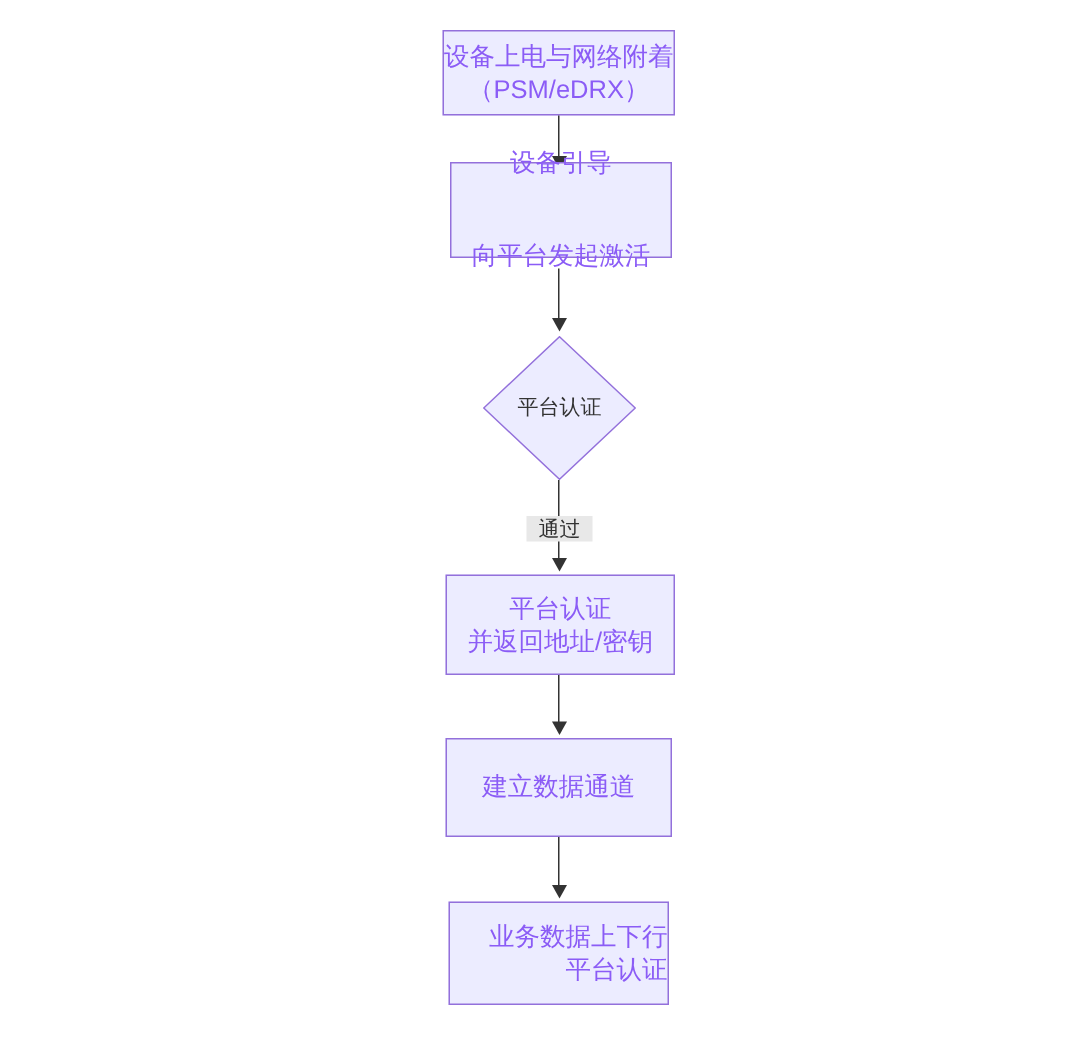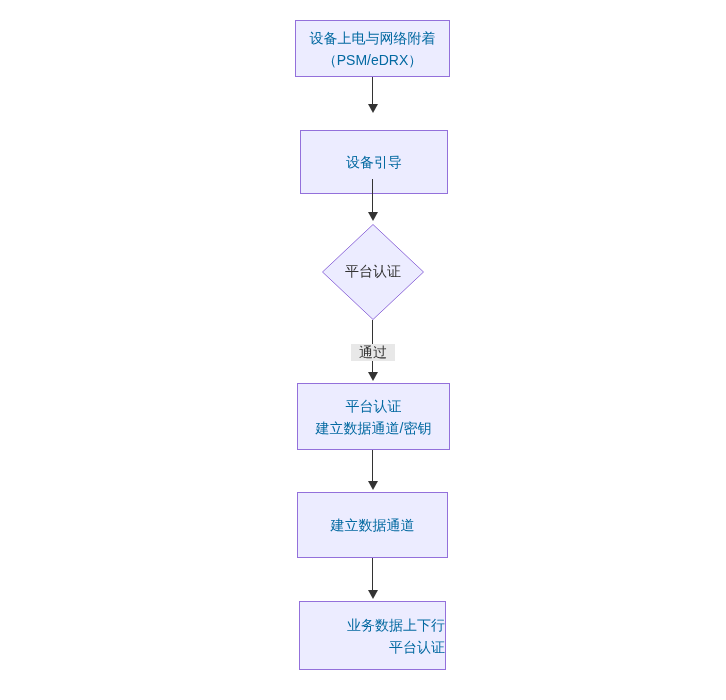--- a/index.html
+++ b/index.html
@@ -13,22 +13,22 @@
     width: 726px;
     height: 700px;
     background: #ffffff;
     overflow: hidden;
   }
   .node {
     position: absolute;
     box-sizing: border-box;
     background: #ECECFF;
     border: 1px solid #9370DB;
-    color: #0369a1;
-    font-size: 14px;
+    color: #8b5cf6;
+    font-size: 17px;
     line-height: 22px;
     display: flex;
     flex-direction: column;
     align-items: center;
     justify-content: center;
     text-align: center;
   }
   .node-line { white-space: nowrap; }
   .diamond-wrap {
     position: absolute;
@@ -73,41 +73,42 @@
 <div class="canvas">
 
   <div class="node" style="left:295px; top:20px; width:155px; height:57px;">
     <div class="node-line">设备上电与网络附着</div>
     <div class="node-line">（PSM/eDRX）</div>
   </div>
 
   <div class="edge-line" style="left:372px; top:77px; height:28px;"></div>
   <div class="arrow-head" style="left:368px; top:104px;"></div>
 
-  <div class="node" style="left:300px; top:130px; width:148px; height:64px;gap:40px;">
+  <div class="node" style="left:300px; top:108px; width:148px; height:64px;gap:40px;">
     <div class="node-line">设备引导</div>
+    <div class="node-line">向平台发起激活</div>
   </div>
 
   <div class="edge-line" style="left:372px; top:179px; height:35px;"></div>
   <div class="arrow-head" style="left:368px; top:212px;"></div>
 
   <div class="diamond-wrap" style="left:322px; top:224px; width:102px; height:96px;">
     <svg width="102" height="96" viewBox="0 0 102 96">
       <polygon points="51,0.5 101.5,48 51,95.5 0.5,48" fill="#ECECFF" stroke="#9370DB" stroke-width="1"></polygon>
     </svg>
     <div class="diamond-label">平台认证</div>
   </div>
 
   <div class="edge-line" style="left:372px; top:320px; height:53px;"></div>
   <div class="arrow-head" style="left:368px; top:372px;"></div>
   <div class="edge-label" style="left:373px; top:344px;">通过</div>
 
   <div class="node" style="left:297px; top:383px; width:153px; height:67px;">
     <div class="node-line">平台认证</div>
-    <div class="node-line">建立数据通道/密钥</div>
+    <div class="node-line">并返回地址/密钥</div>
   </div>
 
   <div class="edge-line" style="left:372px; top:450px; height:32px;"></div>
   <div class="arrow-head" style="left:368px; top:481px;"></div>
 
   <div class="node" style="left:297px; top:492px; width:151px; height:66px;justify-content:center;">
     <div class="node-line">建立数据通道</div>
   </div>
 
   <div class="edge-line" style="left:372px; top:558px; height:33px;"></div>

